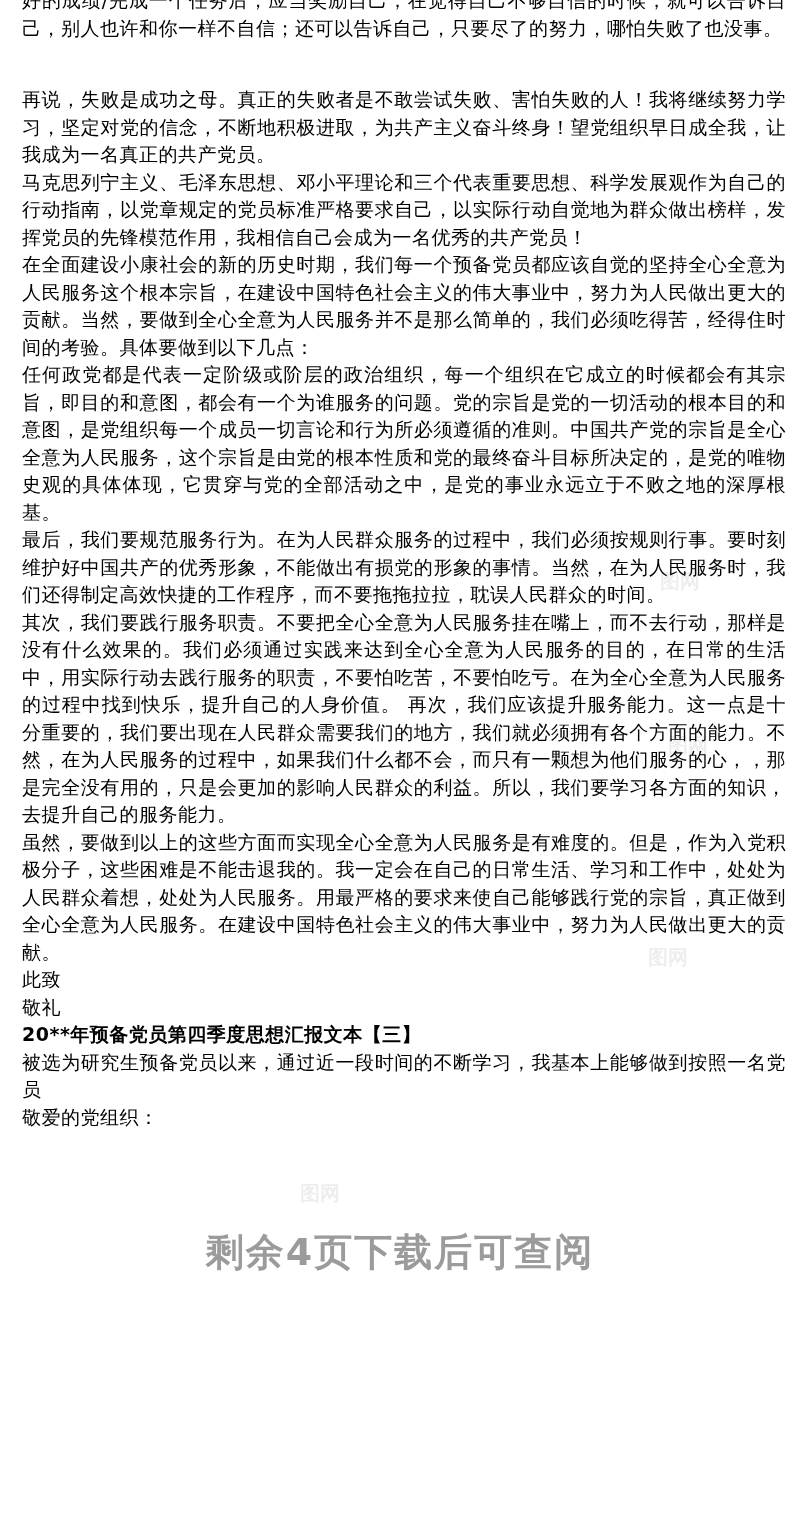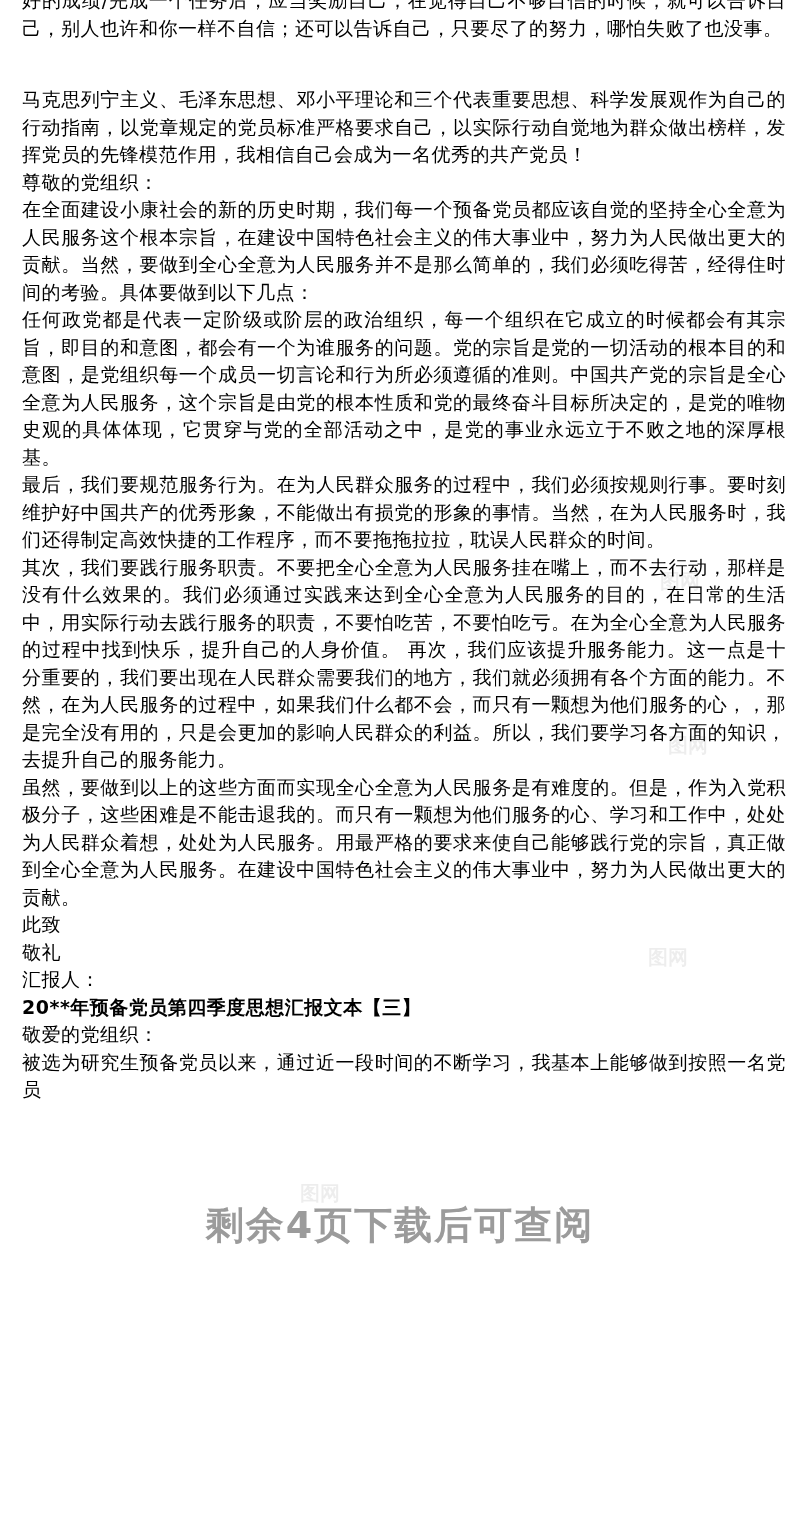--- a/index.html
+++ b/index.html
@@ -60,33 +60,32 @@
   }
 </style>
 </head>
 <body>
 
 <div class="page">
 
   <div class="content">
     <p class="para clip-top">好的成绩/完成一个任务后，应当奖励自己；在觉得自己不够自信的时候，就可以告诉自己，别人也许和你一样不自信；还可以告诉自己，只要尽了的努力，哪怕失败了也没事。</p>
     <div class="spacer"></div>
+    <p class="para">再说，失败是成功之母。真正的失败者是不敢尝试失败、害怕失败的人！我将继续努力学习，坚定对党的信念，不断地积极进取，为共产主义奋斗终身！望党组织早日成全我，让我成为一名真正的共产党员。</p>
     <p class="para">马克思列宁主义、毛泽东思想、邓小平理论和三个代表重要思想、科学发展观作为自己的行动指南，以党章规定的党员标准严格要求自己，以实际行动自觉地为群众做出榜样，发挥党员的先锋模范作用，我相信自己会成为一名优秀的共产党员！</p>
-    <p class="para">尊敬的党组织：</p>
     <p class="para">在全面建设小康社会的新的历史时期，我们每一个预备党员都应该自觉的坚持全心全意为人民服务这个根本宗旨，在建设中国特色社会主义的伟大事业中，努力为人民做出更大的贡献。当然，要做到全心全意为人民服务并不是那么简单的，我们必须吃得苦，经得住时间的考验。具体要做到以下几点：</p>
     <p class="para">任何政党都是代表一定阶级或阶层的政治组织，每一个组织在它成立的时候都会有其宗旨，即目的和意图，都会有一个为谁服务的问题。党的宗旨是党的一切活动的根本目的和意图，是党组织每一个成员一切言论和行为所必须遵循的准则。中国共产党的宗旨是全心全意为人民服务，这个宗旨是由党的根本性质和党的最终奋斗目标所决定的，是党的唯物史观的具体体现，它贯穿与党的全部活动之中，是党的事业永远立于不败之地的深厚根基。</p>
     <p class="para">最后，我们要规范服务行为。在为人民群众服务的过程中，我们必须按规则行事。要时刻维护好中国共产的优秀形象，不能做出有损党的形象的事情。当然，在为人民服务时，我们还得制定高效快捷的工作程序，而不要拖拖拉拉，耽误人民群众的时间。</p>
     <p class="para">其次，我们要践行服务职责。不要把全心全意为人民服务挂在嘴上，而不去行动，那样是没有什么效果的。我们必须通过实践来达到全心全意为人民服务的目的，在日常的生活中，用实际行动去践行服务的职责，不要怕吃苦，不要怕吃亏。在为全心全意为人民服务的过程中找到快乐，提升自己的人身价值。 再次，我们应该提升服务能力。这一点是十分重要的，我们要出现在人民群众需要我们的地方，我们就必须拥有各个方面的能力。不然，在为人民服务的过程中，如果我们什么都不会，而只有一颗想为他们服务的心，，那是完全没有用的，只是会更加的影响人民群众的利益。所以，我们要学习各方面的知识，去提升自己的服务能力。</p>
-    <p class="para">虽然，要做到以上的这些方面而实现全心全意为人民服务是有难度的。但是，作为入党积极分子，这些困难是不能击退我的。而只有一颗想为他们服务的心、学习和工作中，处处为人民群众着想，处处为人民服务。用最严格的要求来使自己能够践行党的宗旨，真正做到全心全意为人民服务。在建设中国特色社会主义的伟大事业中，努力为人民做出更大的贡献。</p>
+    <p class="para">虽然，要做到以上的这些方面而实现全心全意为人民服务是有难度的。但是，作为入党积极分子，这些困难是不能击退我的。我一定会在自己的日常生活、学习和工作中，处处为人民群众着想，处处为人民服务。用最严格的要求来使自己能够践行党的宗旨，真正做到全心全意为人民服务。在建设中国特色社会主义的伟大事业中，努力为人民做出更大的贡献。</p>
     <p class="para">此致</p>
     <p class="para">敬礼</p>
-    <p class="para">汇报人：</p>
     <p class="para bold">20**年预备党员第四季度思想汇报文本【三】</p>
+    <p class="para">被选为研究生预备党员以来，通过近一段时间的不断学习，我基本上能够做到按照一名党员</p>
     <p class="para">敬爱的党组织：</p>
-    <p class="para">被选为研究生预备党员以来，通过近一段时间的不断学习，我基本上能够做到按照一名党员</p>
   </div>
 
   <span class="watermark wm1">图网</span>
   <span class="watermark wm2">图网</span>
   <span class="watermark wm3">图网</span>
   <span class="watermark wm4">图网</span>
 
   <div class="footer">
     <span>剩余4页</span>
     <span>下载后可查阅</span>

